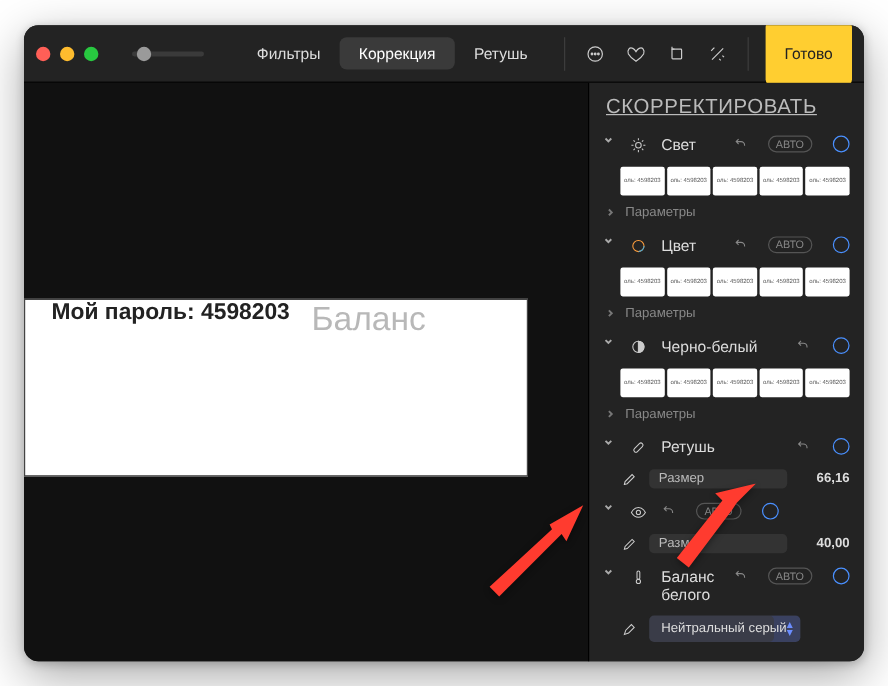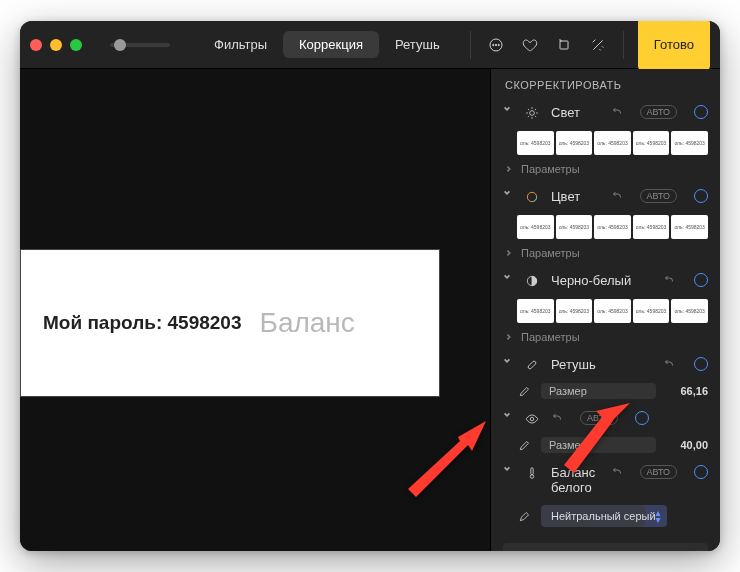--- a/index.html
+++ b/index.html
@@ -45,33 +45,33 @@
     background:#ffce30; color:#222; font-weight:500; font-size:13px;
     padding:20px 16px; border-radius:6px; margin-left:4px;
   }
   
   .body { flex:1; display:flex; }
   .canvas {
     flex:1; background:#111; position:relative; display:flex; align-items:center; justify-content:center;
   }
   .preview {
     width:420px; height:148px; background:#fff; border:1px solid #444;
-    display:flex; align-items:center; padding:0 22px; gap:18px;
+    display:flex; padding:0 22px; gap:18px;
     position:absolute; left:0; top:180px;
   }
   .preview .main-text { font-size:19px; font-weight:700; color:#222; }
   .preview .watermark { font-size:28px; font-weight:400; color:#b8b8b8; }
   
   .panel {
     width:230px; background:#232323; display:flex; flex-direction:column;
     overflow:hidden; font-size:12px; color:#ccc;
     border-left:1px solid #000;
   }
   .panel-head {
-    padding:10px 14px 8px; font-size:11px; color:#bbb; letter-spacing:.5px;
+    padding:10px 14px 8px; font-size:17px; color:#bbb; letter-spacing:.5px;text-decoration:underline;
   }
   .section-head {
     display:flex; align-items:flex-start; gap:11px; padding:6px 12px;
   }
   .chev { width:10px; display:inline-flex; color:#888; }
   .chev svg{ width:8px; height:8px; stroke:#aaa; fill:none; stroke-width:2;}
   .sec-icon { width:16px; height:16px; display:flex; align-items:center; justify-content:center;}
   .sec-icon svg{ width:14px;height:14px; stroke:#ccc; fill:none; stroke-width:1.5;}
   .sec-label { flex:1; font-size:13px; color:#ddd;}
   .undo-ic { width:14px; height:14px; }

